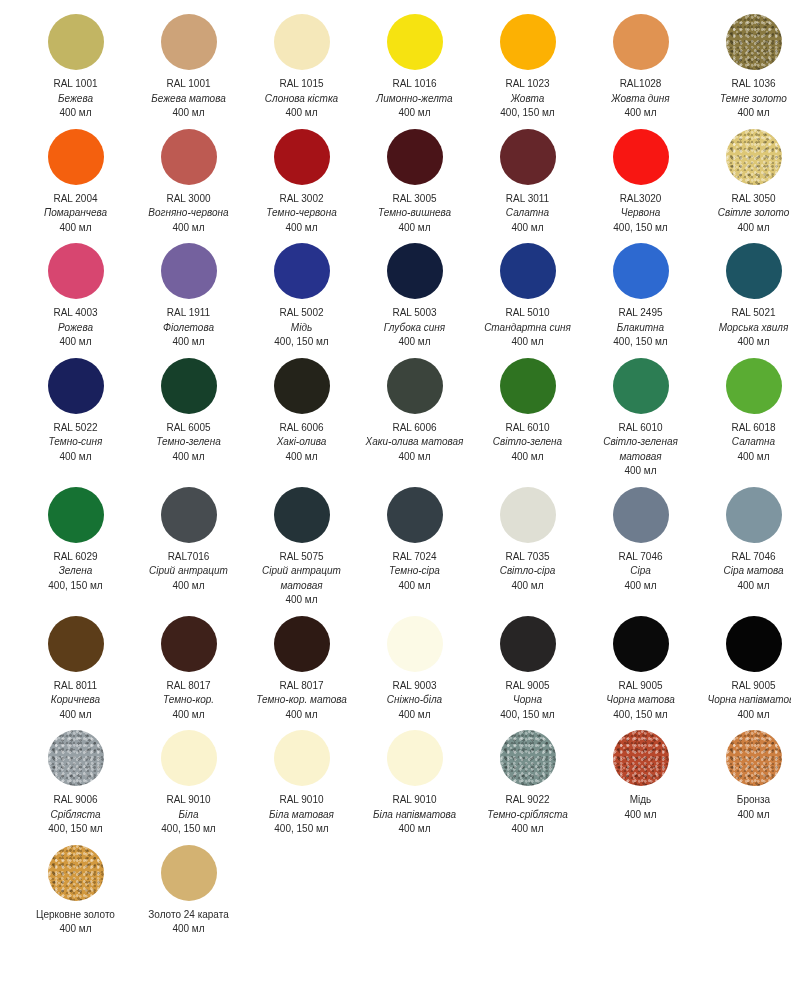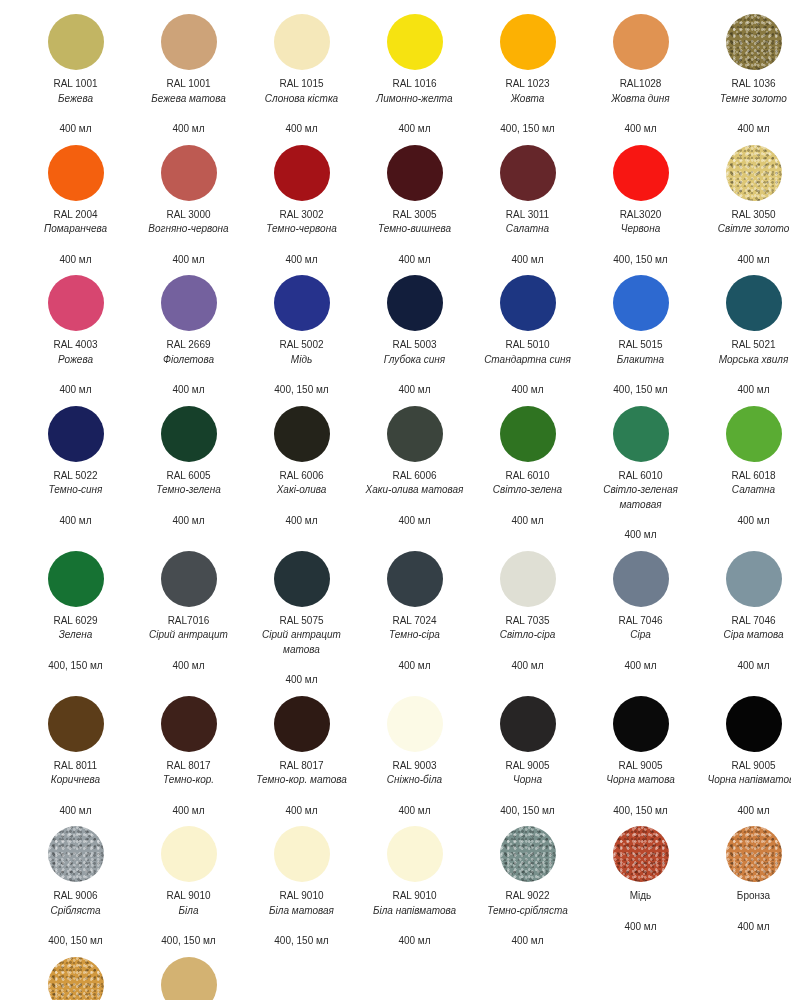--- a/index.html
+++ b/index.html
@@ -47,21 +47,20 @@
   .swatch-code {
     display: block;
     white-space: nowrap;
   }
   .swatch-title {
     display: block;
     font-style: italic;
   }
   .swatch-volume {
     display: block;
-    margin-top: 16px;
   }
   
   .finish-metallic {
     position: relative;
     background-image:
       radial-gradient(circle at 18% 22%, rgba(255,255,255,0.40) 0 1.1px, transparent 1.6px),
       radial-gradient(circle at 62% 14%, rgba(0,0,0,0.26) 0 1.1px, transparent 1.6px),
       radial-gradient(circle at 38% 56%, rgba(255,255,255,0.34) 0 1.1px, transparent 1.6px),
       radial-gradient(circle at 82% 68%, rgba(0,0,0,0.24) 0 1.1px, transparent 1.6px),
       radial-gradient(circle at 10% 80%, rgba(255,255,255,0.30) 0 1.1px, transparent 1.6px),
@@ -189,21 +188,21 @@
       <div class="swatch-dot" title="RAL 4003" style="background-color: rgb(215, 70, 112);"></div>
       <div class="swatch-caption">
         <span class="swatch-code">RAL 4003</span>
         <span class="swatch-title">Рожева</span>
         <span class="swatch-volume">400 мл</span>
       </div>
     </div>
     <div class="swatch-cell">
       <div class="swatch-dot" title="RAL 4005" style="background-color: rgb(116, 97, 158);"></div>
       <div class="swatch-caption">
-        <span class="swatch-code">RAL 2669</span>
+        <span class="swatch-code">RAL 1911</span>
         <span class="swatch-title">Фіолетова</span>
         <span class="swatch-volume">400 мл</span>
       </div>
     </div>
     <div class="swatch-cell">
       <div class="swatch-dot" title="RAL 5002" style="background-color: rgb(38, 50, 140);"></div>
       <div class="swatch-caption">
         <span class="swatch-code">RAL 5002</span>
         <span class="swatch-title">Мідь</span>
         <span class="swatch-volume">400, 150 мл</span>
@@ -221,21 +220,21 @@
       <div class="swatch-dot" title="RAL 5010" style="background-color: rgb(29, 54, 130);"></div>
       <div class="swatch-caption">
         <span class="swatch-code">RAL 5010</span>
         <span class="swatch-title">Стандартна синя</span>
         <span class="swatch-volume">400 мл</span>
       </div>
     </div>
     <div class="swatch-cell">
       <div class="swatch-dot" title="RAL 5015" style="background-color: rgb(45, 105, 208);"></div>
       <div class="swatch-caption">
-        <span class="swatch-code">RAL 5015</span>
+        <span class="swatch-code">RAL 2495</span>
         <span class="swatch-title">Блакитна</span>
         <span class="swatch-volume">400, 150 мл</span>
       </div>
     </div>
     <div class="swatch-cell">
       <div class="swatch-dot" title="RAL 5021" style="background-color: rgb(29, 84, 99);"></div>
       <div class="swatch-caption">
         <span class="swatch-code">RAL 5021</span>
         <span class="swatch-title">Морська хвиля</span>
         <span class="swatch-volume">400 мл</span>
@@ -310,21 +309,21 @@
       <div class="swatch-caption">
         <span class="swatch-code">RAL7016</span>
         <span class="swatch-title">Сірий антрацит</span>
         <span class="swatch-volume">400 мл</span>
       </div>
     </div>
     <div class="swatch-cell">
       <div class="swatch-dot" title="RAL 7016" style="background-color: rgb(36, 51, 56);"></div>
       <div class="swatch-caption">
         <span class="swatch-code">RAL 5075</span>
-        <span class="swatch-title">Сірий антрацит матова</span>
+        <span class="swatch-title">Сірий антрацит матовая</span>
         <span class="swatch-volume">400 мл</span>
       </div>
     </div>
     <div class="swatch-cell">
       <div class="swatch-dot" title="RAL 7024" style="background-color: rgb(52, 63, 70);"></div>
       <div class="swatch-caption">
         <span class="swatch-code">RAL 7024</span>
         <span class="swatch-title">Темно-сіра</span>
         <span class="swatch-volume">400 мл</span>
       </div>

